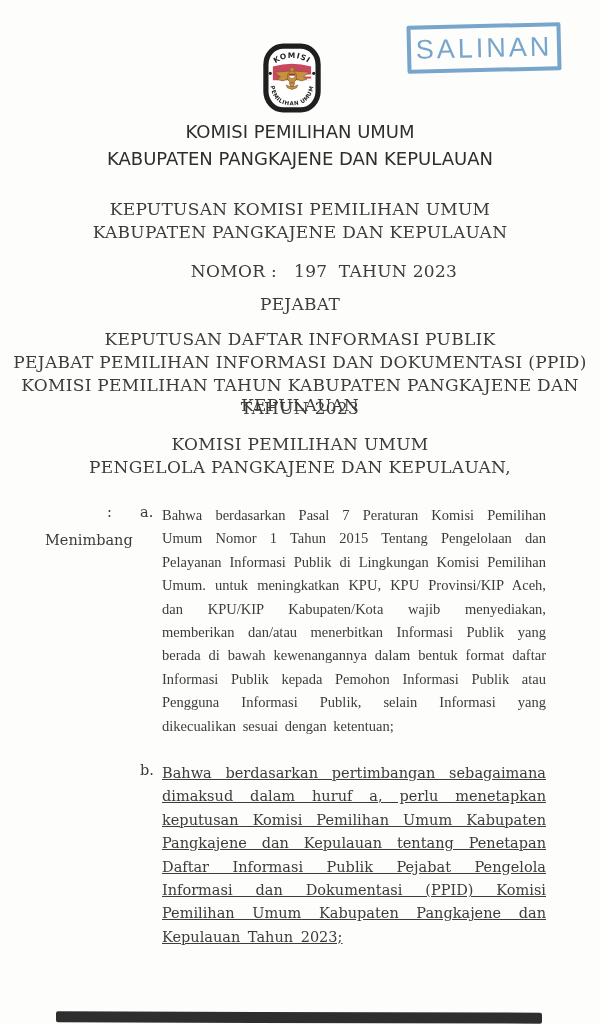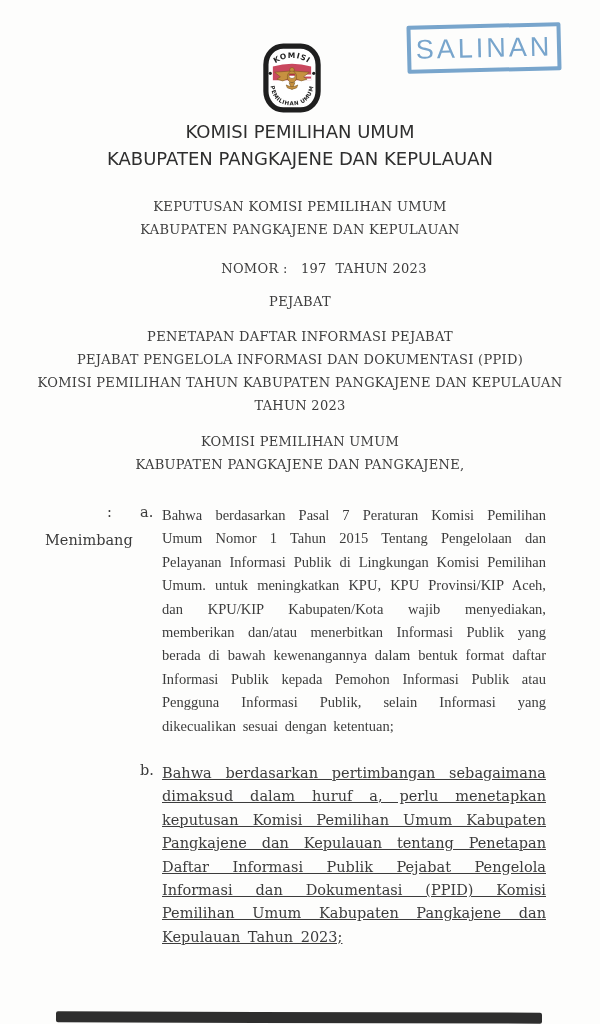--- a/index.html
+++ b/index.html
@@ -23,21 +23,21 @@
   
   .lh{
     position:absolute;left:0;width:600px;text-align:center;
     font-family:"DejaVu Sans", sans-serif;color:#2e2e2e;font-size:18px;
   }
   .lh1{top:121px;}
   .lh2{top:148px;}
   
   .tl{
     position:absolute;left:0;width:600px;text-align:center;
-    font-size:13px;letter-spacing:.3px;color:#3c3c3c;
+    font-size:17px;letter-spacing:.3px;color:#3c3c3c;
   }
   .nomor{white-space:pre;padding-left:24px;}
   
   .mn{position:absolute;font-size:14.5px;color:#3c3c3c;}
   .mn-label{left:37px;top:532px;margin-left:8px;}
   .mn-colon{left:107px;top:504px;}
   .it-marker-a{left:140px;top:504px;}
   .it-text-a{left:162px;top:504px;width:384px;text-align:justify;line-height:23.4px;word-spacing:3px;font-family:Liberation Serif, serif;}
   .it-marker-b{left:140px;top:762px;}
   .it-text-b{left:162px;top:762px;width:384px;text-align:justify;line-height:23.4px;word-spacing:3px;text-decoration:underline;}
@@ -85,26 +85,26 @@
   </text>
 </svg>
 
 <div class="lh lh1">KOMISI PEMILIHAN UMUM</div>
 <div class="lh lh2">KABUPATEN PANGKAJENE DAN KEPULAUAN</div>
 
 <div class="tl" style="top:199px">KEPUTUSAN KOMISI PEMILIHAN UMUM</div>
 <div class="tl" style="top:222px">KABUPATEN PANGKAJENE DAN KEPULAUAN</div>
 <div class="tl nomor" style="top:261px">NOMOR :   197  TAHUN 2023</div>
 <div class="tl" style="top:294px">PEJABAT</div>
-<div class="tl" style="top:329px">PENETAPAN DAFTAR INFORMASI PEJABAT</div>
-<div class="tl" style="top:352px">PEJABAT PENGELOLA INFORMASI DAN DOKUMENTASI (PPID)</div>
+<div class="tl" style="top:329px">KEPUTUSAN DAFTAR INFORMASI PUBLIK</div>
+<div class="tl" style="top:352px">PEJABAT PEMILIHAN INFORMASI DAN DOKUMENTASI (PPID)</div>
 <div class="tl" style="top:375px">KOMISI PEMILIHAN TAHUN KABUPATEN PANGKAJENE DAN KEPULAUAN</div>
 <div class="tl" style="top:398px">TAHUN 2023</div>
 <div class="tl" style="top:434px">KOMISI PEMILIHAN UMUM</div>
-<div class="tl" style="top:457px">KABUPATEN PANGKAJENE DAN PANGKAJENE,</div>
+<div class="tl" style="top:457px">PENGELOLA PANGKAJENE DAN KEPULAUAN,</div>
 
 <span class="mn mn-label">Menimbang</span>
 <span class="mn mn-colon">:</span>
 
 <span class="mn it-marker-a">a.</span>
 <div class="mn it-text-a">Bahwa berdasarkan Pasal 7 Peraturan Komisi Pemilihan Umum Nomor 1 Tahun 2015 Tentang Pengelolaan dan Pelayanan Informasi Publik di Lingkungan Komisi Pemilihan Umum. untuk meningkatkan KPU, KPU Provinsi/KIP Aceh, dan KPU/KIP Kabupaten/Kota wajib menyediakan, memberikan dan/atau menerbitkan Informasi Publik yang berada di bawah kewenangannya dalam bentuk format daftar Informasi Publik kepada Pemohon Informasi Publik atau Pengguna Informasi Publik, selain Informasi yang dikecualikan sesuai dengan ketentuan;</div>
 
 <span class="mn it-marker-b">b.</span>
 <div class="mn it-text-b">Bahwa berdasarkan pertimbangan sebagaimana dimaksud dalam huruf a, perlu menetapkan keputusan Komisi Pemilihan Umum Kabupaten Pangkajene dan Kepulauan tentang Penetapan Daftar Informasi Publik Pejabat Pengelola Informasi dan Dokumentasi (PPID) Komisi Pemilihan Umum Kabupaten Pangkajene dan Kepulauan Tahun 2023;</div>
 

